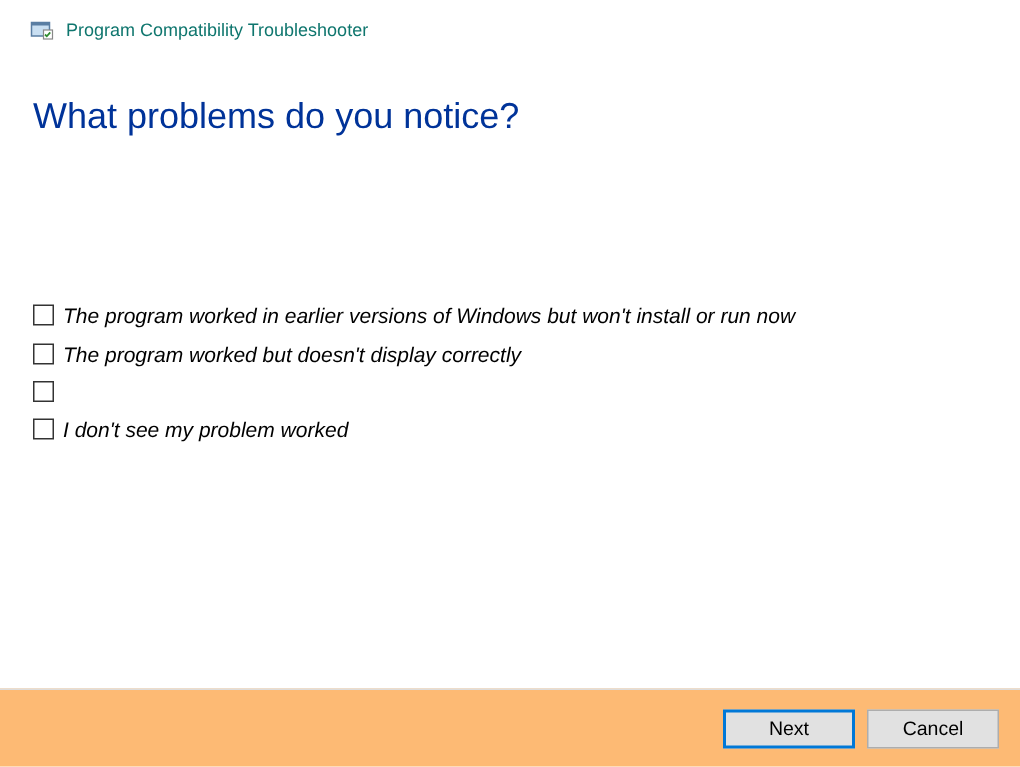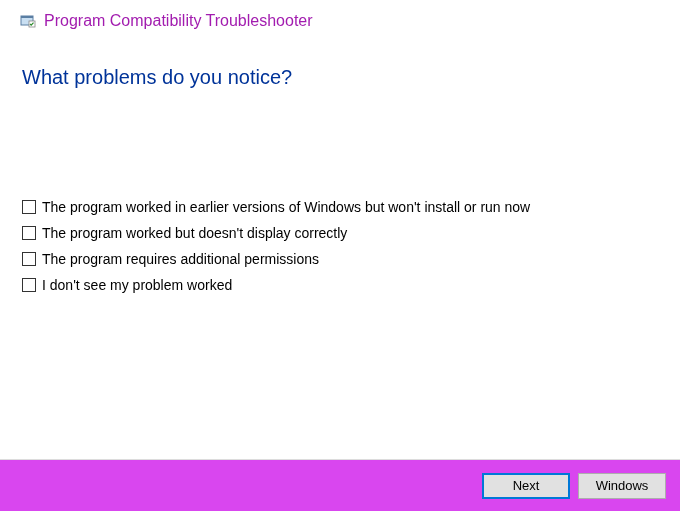--- a/index.html
+++ b/index.html
@@ -19,36 +19,37 @@
       padding: 12px 20px 6px 20px;
       gap: 8px;
     }
     .app-icon {
       width: 16px;
       height: 16px;
       display: inline-block;
     }
     .app-icon svg { display: block; }
     .header-title {
-      font-size: 16px;
-      color: #a21caf;
+      font-size: 12px;
+      color: #0f766e;
     }
     .content {
       padding: 30px 22px 0 22px;
     }
     .question {
-      font-size: 20px;
+      font-size: 24px;
       color: #003399;
       font-weight: 400;
       margin: 0 0 110px 0;
     }
     .options {
       display: flex;
       flex-direction: column;
       gap: 10px;
+      font-style: italic;
     }
     .option-row {
       display: flex;
       align-items: center;
       gap: 6px;
     }
     .chk {
       width: 14px;
       height: 14px;
       border: 1px solid #333;
@@ -61,21 +62,21 @@
       color: #000;
       cursor: pointer;
     }
     .footer {
       position: absolute;
       bottom: 0;
       left: 0;
       right: 0;
       height: 52px;
       border-top: 1px solid #dcdcdc;
-      background: #d946ef;
+      background: #fdba74;
       display: flex;
       align-items: center;
       justify-content: flex-end;
       padding-right: 14px;
       gap: 8px;
     }
     .btn {
       min-width: 88px;
       height: 26px;
       font-size: 13px;
@@ -115,25 +116,24 @@
     <div class="option-row">
       <span class="chk"></span>
       <span class="option-label">The program worked in earlier versions of Windows but won't install or run now</span>
     </div>
     <div class="option-row">
       <span class="chk"></span>
       <span class="option-label">The program worked but doesn't display correctly</span>
     </div>
     <div class="option-row">
       <span class="chk"></span>
-      <span class="option-label">The program requires additional permissions</span>
     </div>
     <div class="option-row">
       <span class="chk"></span>
       <span class="option-label">I don't see my problem worked</span>
     </div>
   </div>
 </div>
 
 <div class="footer">
   <button class="btn primary">Next</button>
-  <button class="btn">Windows</button>
+  <button class="btn">Cancel</button>
 </div>
 
 </body></html>

